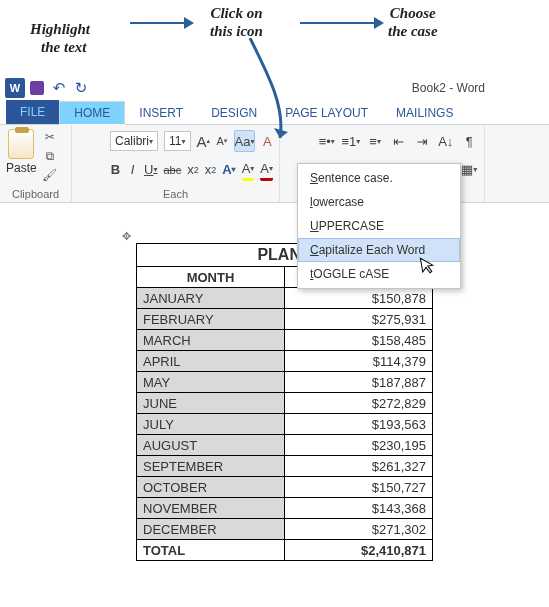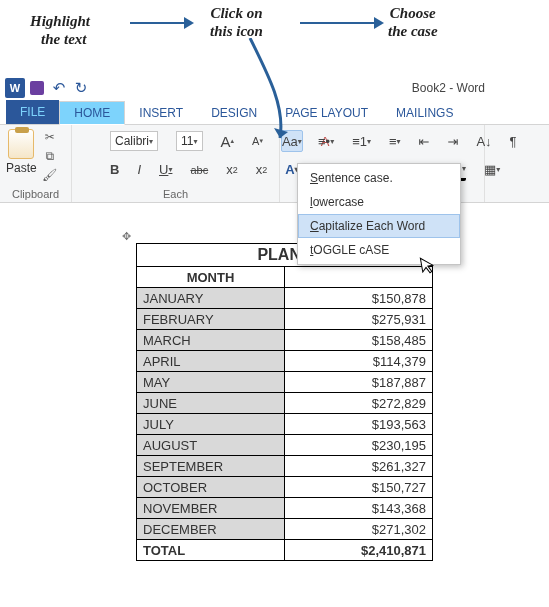--- a/index.html
+++ b/index.html
@@ -85,21 +85,21 @@
     justify-content:space-between;
   }
   .group-label { text-align:center; font-size:11px; color:#666; padding-top:2px;}
   .clipboard-grp { width:72px; }
   .paste-btn { display:flex; flex-direction:column; align-items:center; }
   .paste-icon { width:26px;height:30px; border:1px solid #e6b96a; background:linear-gradient(#fff,#f5e6c8); border-radius:3px; position:relative; margin-bottom:2px;}
   .paste-icon::before{content:"";position:absolute;top:-3px;left:6px;width:14px;height:6px;background:#c9a04a;border-radius:2px;}
   .mini-col { display:flex; flex-direction:column; gap:3px; margin-left:4px;}
   .mini-ico {width:18px;height:16px;display:flex;align-items:center;justify-content:center;font-size:12px;color:#555;}
   .font-grp { width:208px; }
-  .row { display:flex; align-items:center; gap:18px; height:24px;padding-left:32px;}
+  .row { display:flex; align-items:center; gap:6px; height:24px;padding-left:32px;}
   .combo { height:20px; border:1px solid #c5c5c5; background:#fff; display:flex;align-items:center; padding:0 4px; font-size:12px;}
   .combo.font { width:82px; justify-content:space-between;}
   .combo.size { width:32px; justify-content:space-between;}
   .chev { font-size:8px; color:#555; }
   .rbtn { width:22px;height:22px;display:flex;align-items:center;justify-content:center;font-size:13px;color:#444;border-radius:2px;}
   .rbtn.active{ background:#cfe2f7; border:1px solid #9ec3eb; }
   .sup{font-size:9px;vertical-align:super;}
   .sub{font-size:9px;vertical-align:sub;}
   .para-grp { width:205px; }
   
@@ -137,21 +137,21 @@
   .col-month { width:148px; font-weight:bold; text-align:center; }
   .col-val { width:148px; font-weight:bold; text-align:center;}
   .m { background:#d9d9d9; }
   .v { text-align:right; }
   .tot { font-weight:bold; }
 </style>
 </head>
 <body>
 
 <div class="annot">
-  <div class="annot-label" style="left:30px;top:12px;font-family:Liberation Serif, serif;">Highlight
+  <div class="annot-label" style="left:30px;top:20px;font-family:Liberation Serif, serif;">Highlight
   the text</div>
   <div class="annot-label" style="left:210px;top:4px;">Click on
 this icon</div>
   <div class="annot-label" style="left:388px;top:4px;">Choose
 the case</div>
   <div class="arrow-h" style="left:130px;top:22px;width:60px;"></div>
   <div class="arrow-h" style="left:300px;top:22px;width:80px;"></div>
   <svg class="curve-arrow" style="left:230px;top:38px;" width="70" height="120">
     <path d="M20 0 C 40 40, 55 70, 50 100" stroke="#2a6099" stroke-width="3" fill="none"></path>
     <path d="M50 100 l -6 -10 l 14 4 z" fill="#2a6099"></path>
@@ -251,20 +251,21 @@
       <div class="rbtn" style="border-bottom:3px solid #000;">◧<span class="chev">▾</span></div>
       <div class="rbtn">▦<span class="chev">▾</span></div>
     </div>
     <div class="group-label">Paragraph</div>
   </div>
 </div>
 
 <div class="case-menu">
   <div class="case-item"><u>S</u><span>entence case.</span></div>
   <div class="case-item"><u>l</u><span>owercase</span></div>
+  <div class="case-item"><u>U</u><span>PPERCASE</span></div>
   <div class="case-item hover"><u>C</u><span>apitalize Each Word</span></div>
   <div class="case-item"><u>t</u><span>OGGLE cASE</span></div>
 </div>
 <div class="cursor-ptr">
   <svg width="16" height="20">
       <path d="M2 2 L2 16 L6 12 L9 18 L11 17 L8 11 L13 11 Z" fill="#fff" stroke="#000" stroke-width="1"></path>
     </svg>
 </div>
 
 <div class="doc-area">

